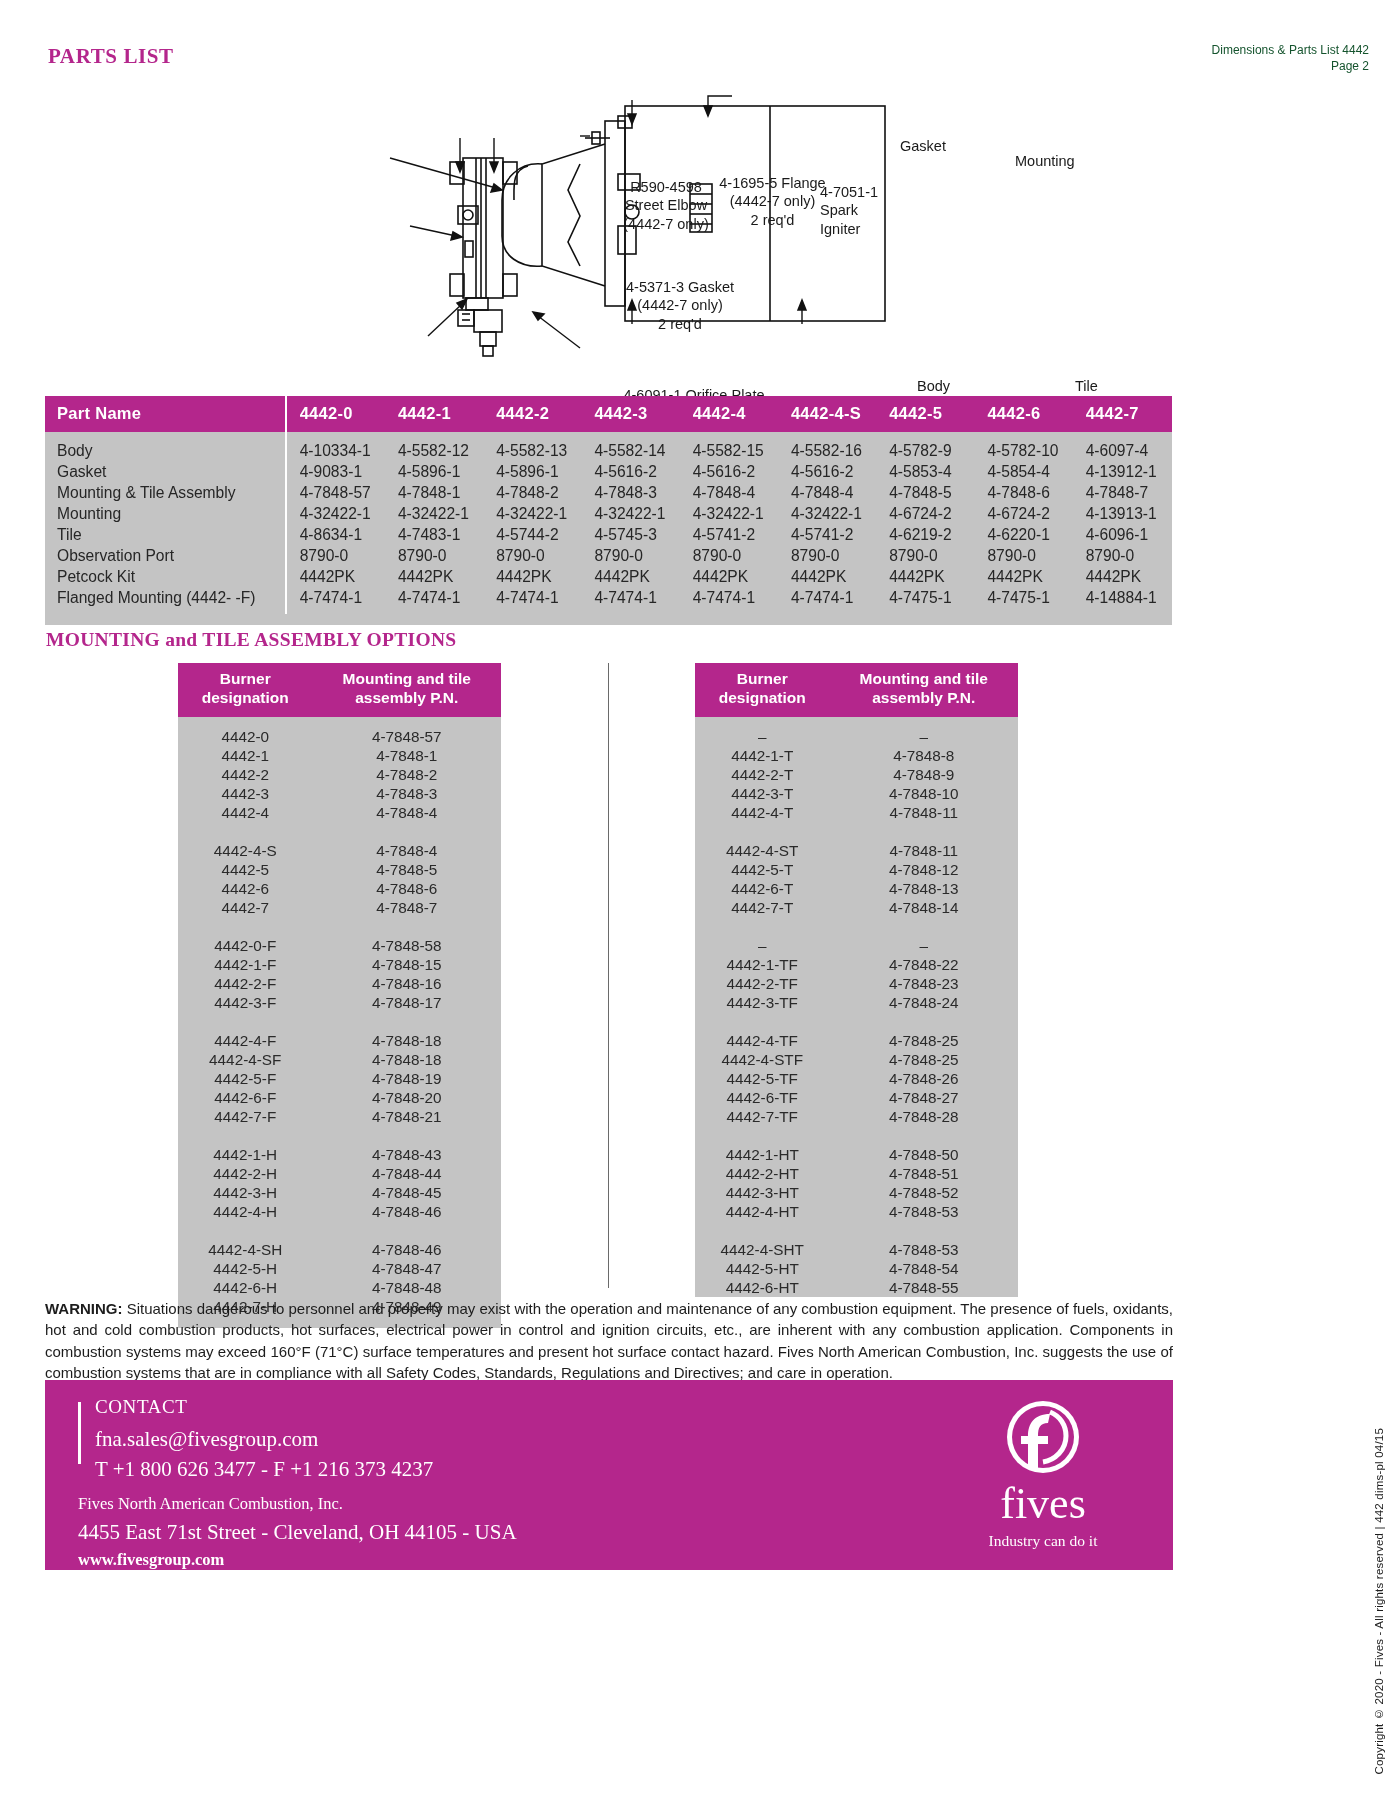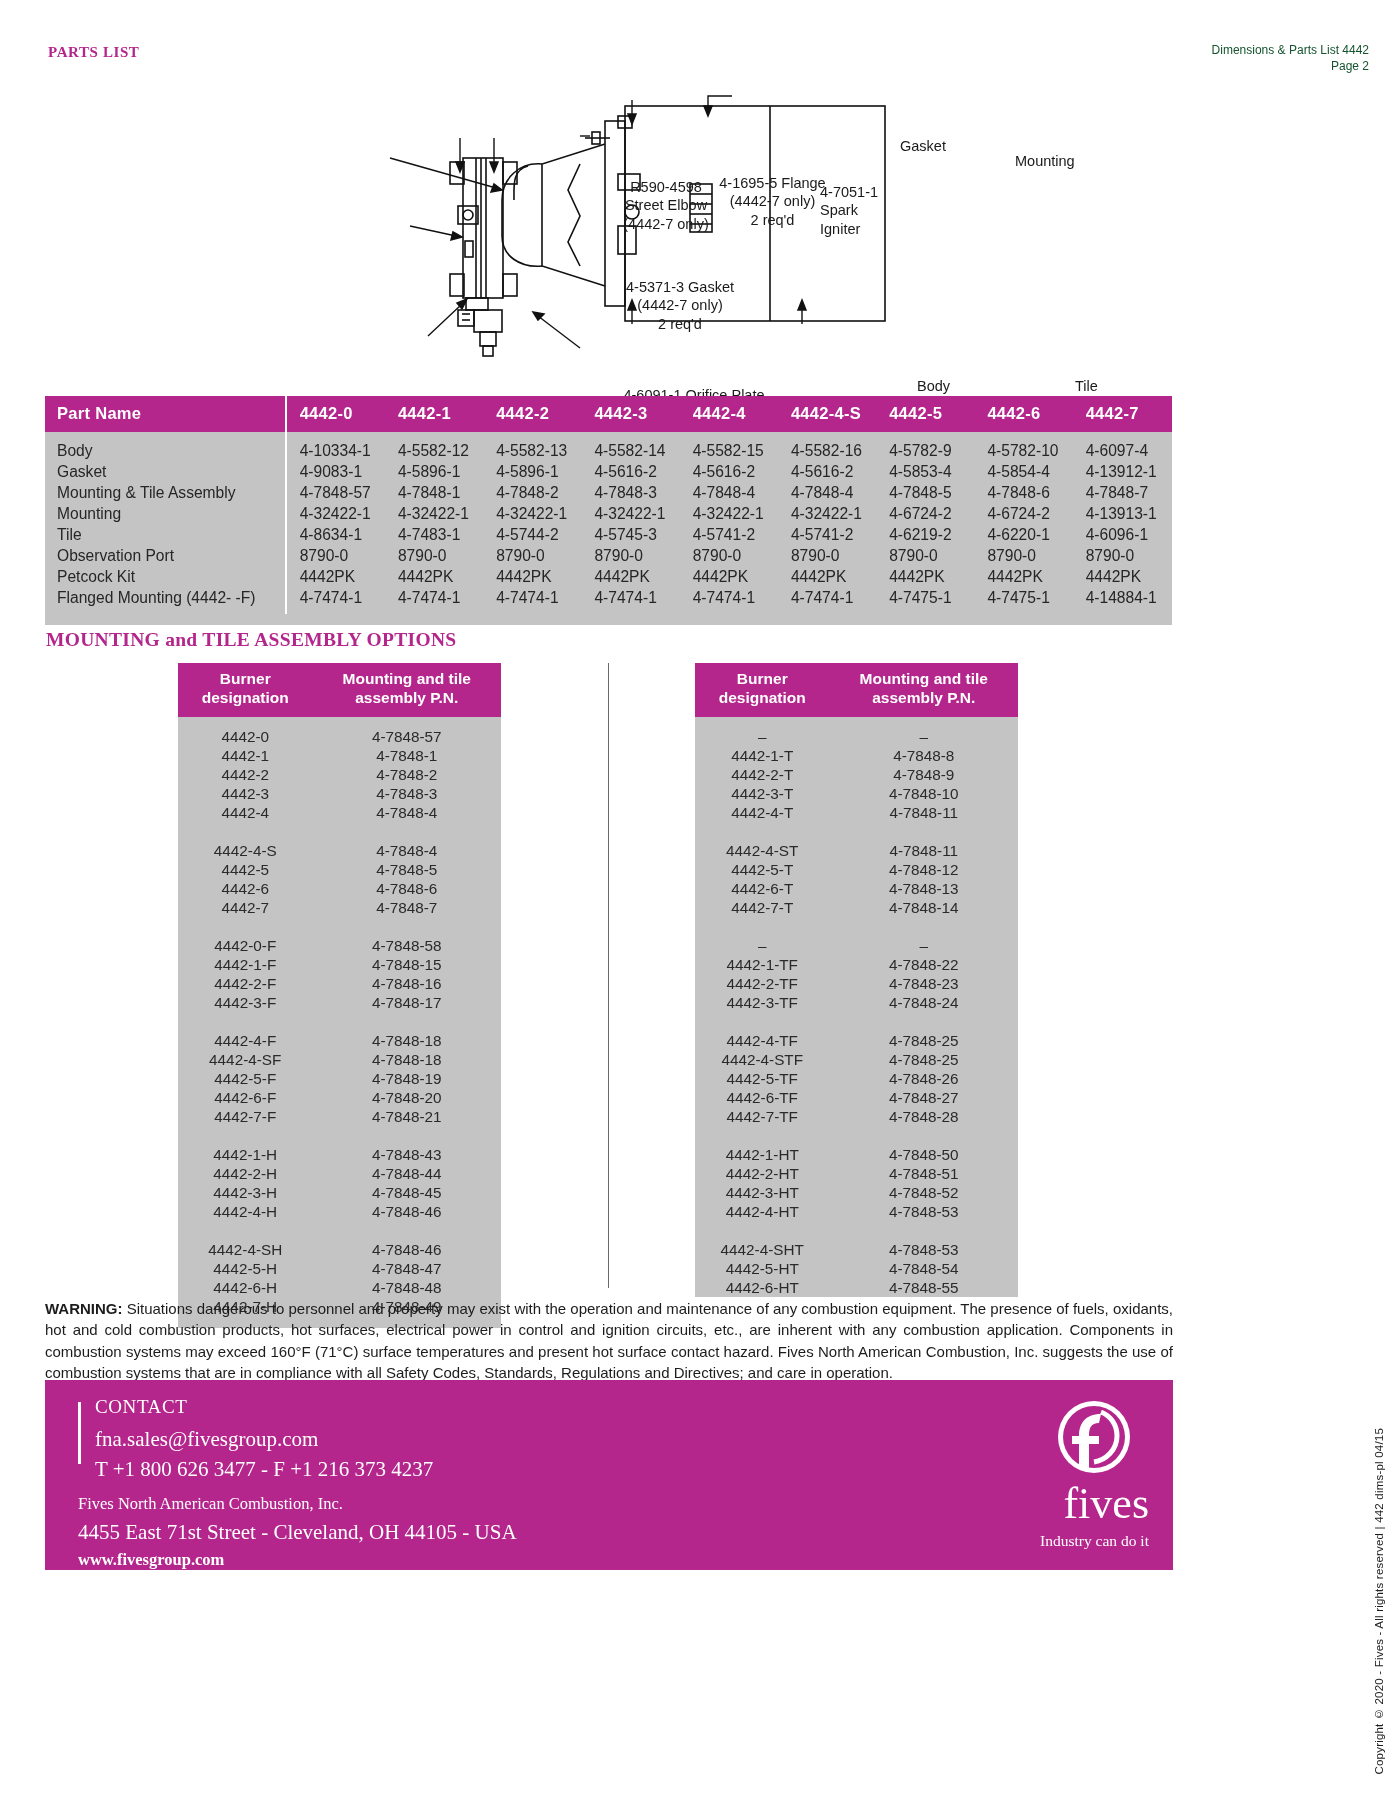--- a/index.html
+++ b/index.html
@@ -9,21 +9,21 @@
     font-family: "Liberation Sans", sans-serif;
     position: relative;
     overflow: hidden;
   }
   .page { position: relative; width: 1391px; height: 1800px; }
 
   
   .hdr-title {
     position: absolute; left: 48px; top: 44px;
     font-family: "Liberation Serif", serif;
-    font-weight: bold; font-size: 15px; letter-spacing: 0.6px;
+    font-weight: bold; font-size: 21px; letter-spacing: 0.6px;
     color: #b4268c;
   }
   .hdr-right {
     position: absolute; right: 22px; top: 42px;
     text-align: right; color: #14532d; font-size: 12px; line-height: 1.35;
   }
 
   
   .diagram { position: absolute; left: 280px; top: 66px; width: 1000px; height: 310px; }
   .diagram svg { display: block; }
@@ -117,21 +117,21 @@
   .foot-bar { position: absolute; left: 33px; top: 22px; width: 3px; height: 62px; background:#fff; }
   .foot-contact { position: absolute; left: 50px; top: 16px; }
   .foot-contact .c-title {
     font-family: "Liberation Serif", serif; font-size: 19px; letter-spacing:.6px; margin-bottom: 6px;
   }
   .foot-contact .c-line { font-family: "Liberation Serif", serif; font-size: 21px; line-height: 1.45; }
   .foot-addr { position: absolute; left: 33px; top: 112px; font-family: "Liberation Serif", serif; }
   .foot-addr .a1 { font-weight: normal; font-size: 16.5px; line-height: 1.5; }
   .foot-addr .a2 { font-size: 21px; line-height: 1.5; }
   .foot-addr .a3 { font-weight: bold; font-size: 16.5px; line-height: 1.5; }
-  .logo-wrap { position: absolute; right: 24px; top: 18px; width: 180px; text-align: right; }
+  .logo-wrap { position: absolute; right: 40px; top: 18px; width: 180px; text-align: center; }
   .logo-word { font-family: "Liberation Serif", serif; font-size: 44px; color:#fff; line-height:1; margin-top:2px; }
   .logo-tag { font-family: "Liberation Serif", serif; font-size: 15.5px; color:#fff; margin-top: 6px; }
 </style>
 </head>
 <body>
 
 <div class="page">
 
   <div class="hdr-title">PARTS LIST</div>
   <div class="hdr-right">

